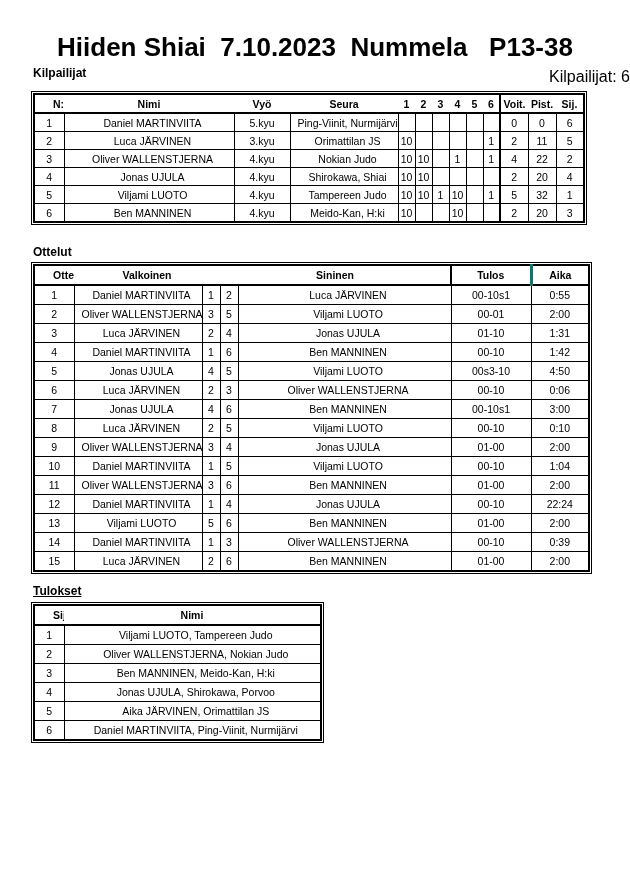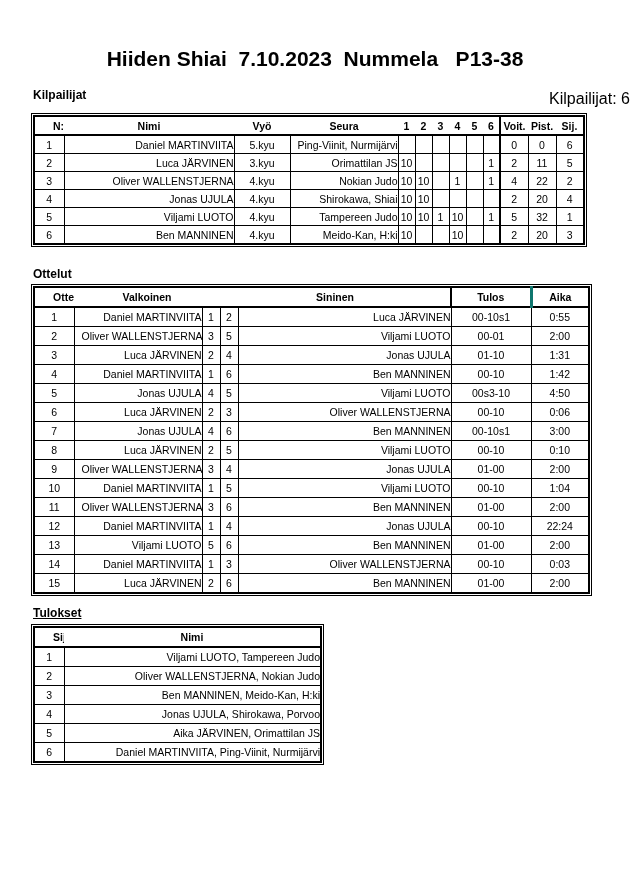--- a/index.html
+++ b/index.html
@@ -3,22 +3,22 @@
 <meta charset="utf-8">
 <style>
   html,body{margin:0;padding:0;}
   body{
     width:630px;height:891px;background:#ffffff;color:#000;
     font-family:"Liberation Sans", sans-serif;
     overflow:hidden;position:relative;
   }
   .page{width:630px;height:891px;position:relative;}
   .main-title{
-    margin:16px;padding-top:30px;text-align:center;
-    font-size:21px;line-height:26px;font-weight:bold;white-space:pre;
+    margin:4px;padding-top:30px;text-align:center;
+    font-size:26px;line-height:26px;font-weight:bold;white-space:pre;
   }
   .subtitle-row{position:relative;margin:6px 0 0 33px;width:550px;height:15px;}
   .section-title{
     font-weight:bold;font-size:12px;line-height:15px;
   }
   .count-label{
     position:absolute;top:2px;right:-47px; 
     font-size:16px;font-weight:normal;
   }
   table{
@@ -34,21 +34,21 @@
   thead th{border-left:none;border-right:none;border-bottom:2px solid #000;font-weight:bold;}
   .t-kilpailijat{width:550px;}
   .t-kilpailijat td{height:17px;}
   .t-kilpailijat thead th{height:17px;}
   .t-ottelut{width:555px;margin-top:4px;}
   .t-ottelut td{height:18px;}
   .t-ottelut thead th{height:18px;}
   .t-tulokset{width:287px;margin-top:5px;}
   .t-tulokset td{height:18px;}
   .t-tulokset thead th{height:18px;}
-  .al{text-align:right;padding-left:7px;}
+  .al{text-align:center;padding-left:7px;}
   .hl{text-align:left;padding-left:18px;}
   .thick-left{border-left:2px solid #000 !important;}
   .mt-ottelut{margin:22px 0 0 33px;width:555px;}
   .mt-tulokset{margin:12px 0 0 33px;width:287px;text-decoration:underline;}
   .tbl1-wrap{margin-top:12px;}
 </style>
 </head>
 <body>
 
 <div class="page">
@@ -348,21 +348,21 @@
           <td>2:00</td>
         </tr>
 
         <tr>
           <td>14</td>
           <td class="al">Daniel MARTINVIITA</td>
           <td>1</td>
           <td>3</td>
           <td class="al">Oliver WALLENSTJERNA</td>
           <td>00-10</td>
-          <td>0:03</td>
+          <td>0:39</td>
         </tr>
 
         <tr>
           <td>15</td>
           <td class="al">Luca JÄRVINEN</td>
           <td>2</td>
           <td>6</td>
           <td class="al">Ben MANNINEN</td>
           <td>01-00</td>
           <td>2:00</td>

